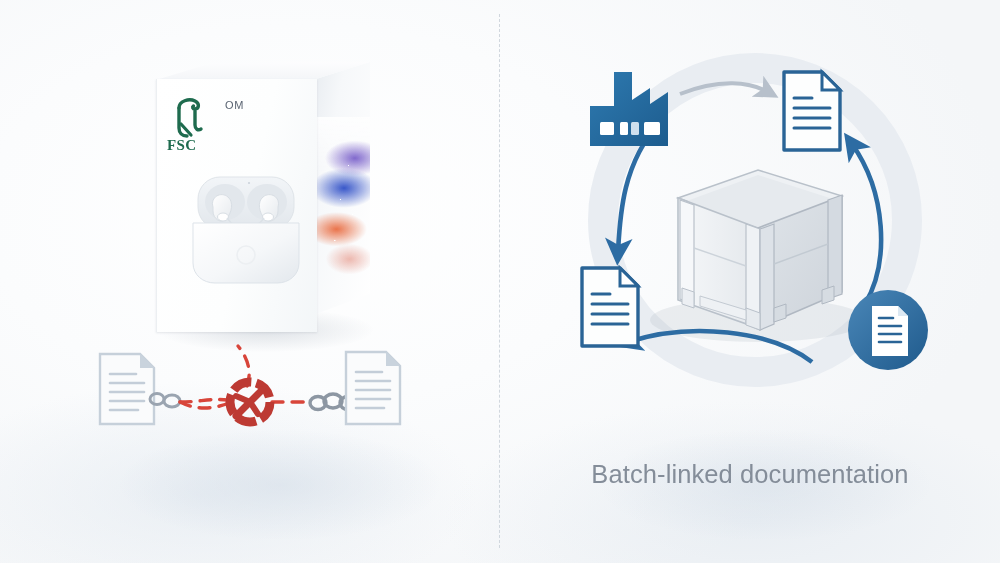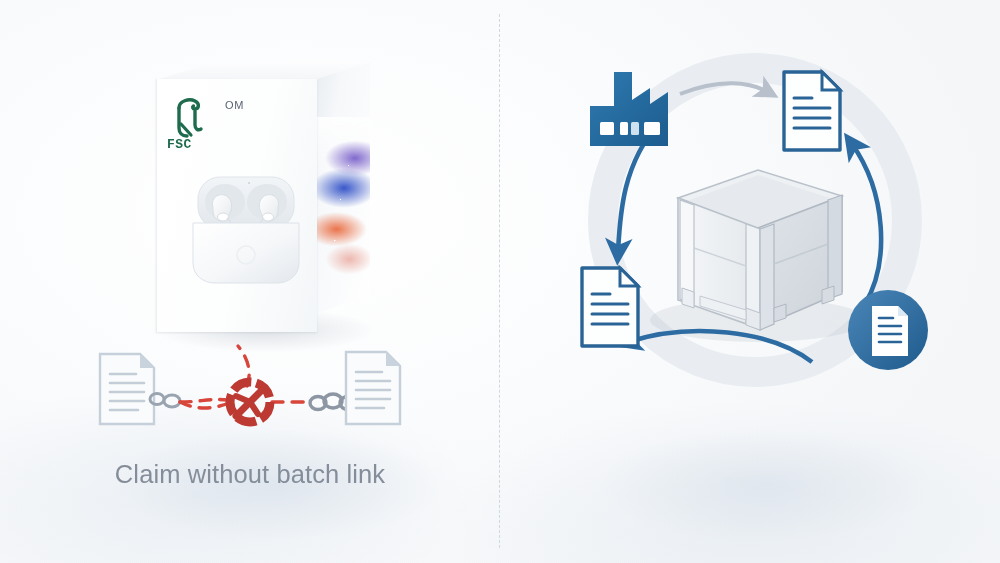--- a/index.html
+++ b/index.html
@@ -143,22 +143,22 @@
     left: 12px;
     top: 18px;
     width: 44px;
     height: 58px;
     color: #1e6b4e;
   }
   .fsc-text {
     position: absolute;
     left: 10px;
     top: 58px;
-    font-family: Liberation Mono, monospace;
-    font-size: 13px;
+    font-family: Liberation Serif, serif;
+    font-size: 15px;
     font-weight: 700;
     letter-spacing: .4px;
     color: #1e6b4e;
   }
   .om-mark {
     position: absolute;
     left: 68px;
     top: 20px;
     font-size: 11px;
     letter-spacing: .6px;
@@ -293,21 +293,20 @@
             <line x1="356" y1="32" x2="382" y2="32"></line>
             <line x1="356" y1="41" x2="390" y2="41"></line>
             <line x1="356" y1="50" x2="390" y2="50"></line>
             <line x1="356" y1="59" x2="390" y2="59"></line>
             <line x1="356" y1="68" x2="384" y2="68"></line>
           </g>
         </g>
       </svg>
     </div>
 
-    <div class="caption">Claim without batch link</div>
   </div>
 
   <div class="panel right">
 
     <div class="cycle">
       <svg width="390" height="340" viewBox="0 0 390 340">
         <defs>
           <linearGradient id="boxTop" x1="0" y1="0" x2="1" y2="1">
             <stop offset="0" stop-color="#f3f5f7"></stop>
               <stop offset="1" stop-color="#dfe3e8"></stop>
@@ -406,15 +405,16 @@
           <g stroke="#2a6496" stroke-width="2.6" stroke-linecap="round">
             <line x1="31" y1="28" x2="45" y2="28"></line>
             <line x1="31" y1="36" x2="53" y2="36"></line>
             <line x1="31" y1="44" x2="53" y2="44"></line>
             <line x1="31" y1="52" x2="53" y2="52"></line>
           </g>
         </g>
       </svg>
     </div>
 
+    <div class="caption">Batch-linked documentation</div>
   </div>
 
 </div>
 
 </body></html>

